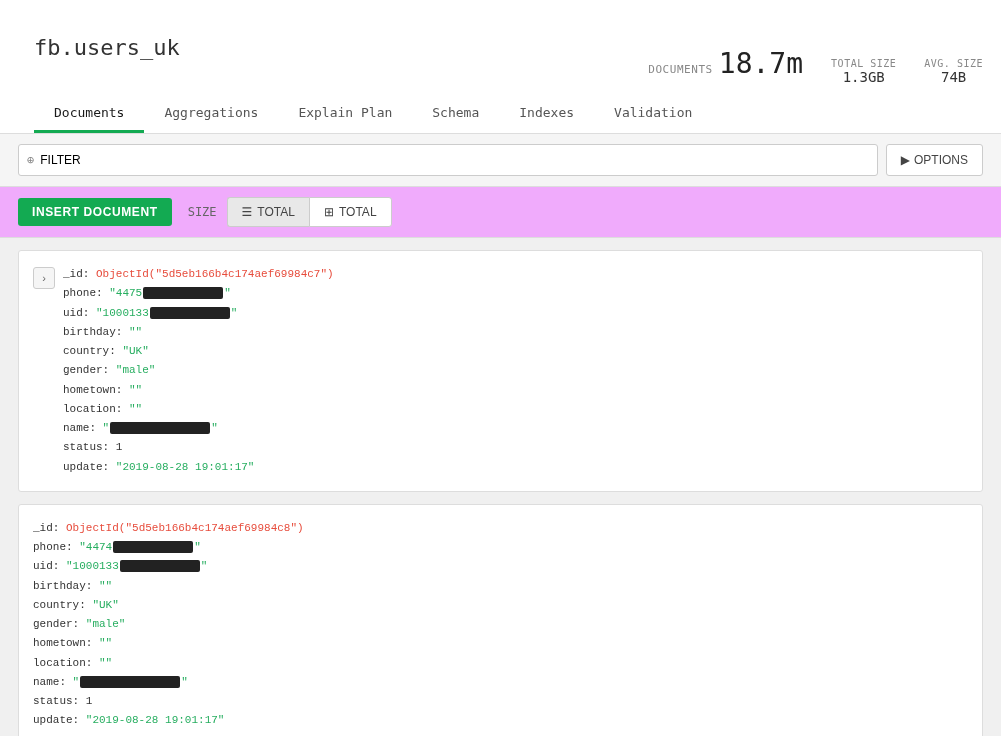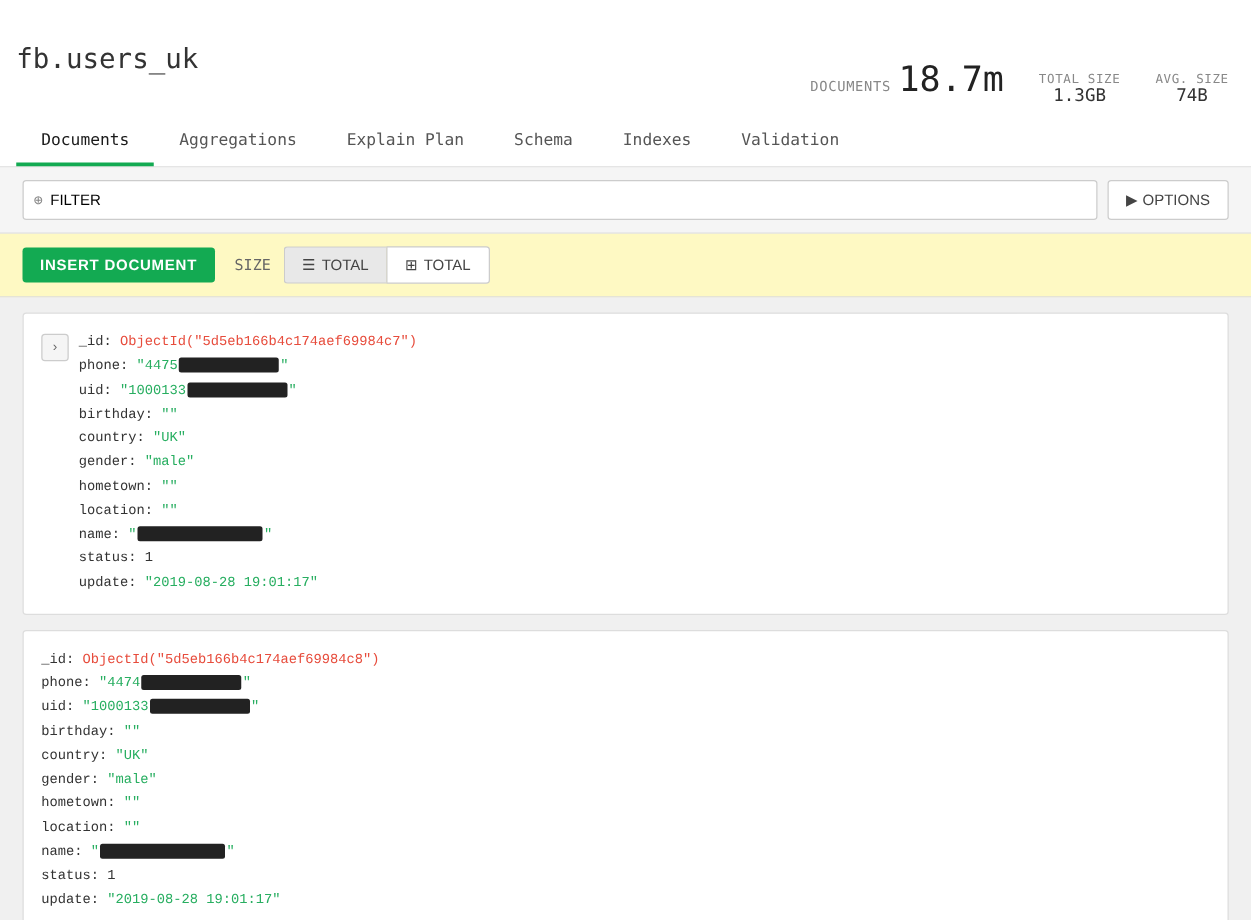--- a/index.html
+++ b/index.html
@@ -6,21 +6,21 @@
     body {
       font-family: -apple-system, BlinkMacSystemFont, 'Segoe UI', monospace, sans-serif;
       background: #f0f0f0;
       width: 1001px;
       min-height: 736px;
     }
 
     
     .header {
       background: #fff;
-      padding: 10px 18px 0 13px;
+      padding: 10px 18px 0 34px;
       border-bottom: 1px solid #ddd;
     }
 
     .header-top {
       display: flex;
       align-items: center;
       justify-content: space-between;
       padding-bottom: 8px;
     }
 
@@ -140,21 +140,21 @@
       color: #444;
       cursor: pointer;
       display: flex;
       align-items: center;
       gap: 4px;
       white-space: nowrap;
     }
 
     
     .action-bar {
-      background: #fef9c3;
+      background: #f0abfc;
       padding: 10px 18px;
       display: flex;
       align-items: center;
       gap: 10px;
       border-bottom: 1px solid #ddd;
     }
 
     .insert-btn {
       background: #13aa52;
       color: #fff;

